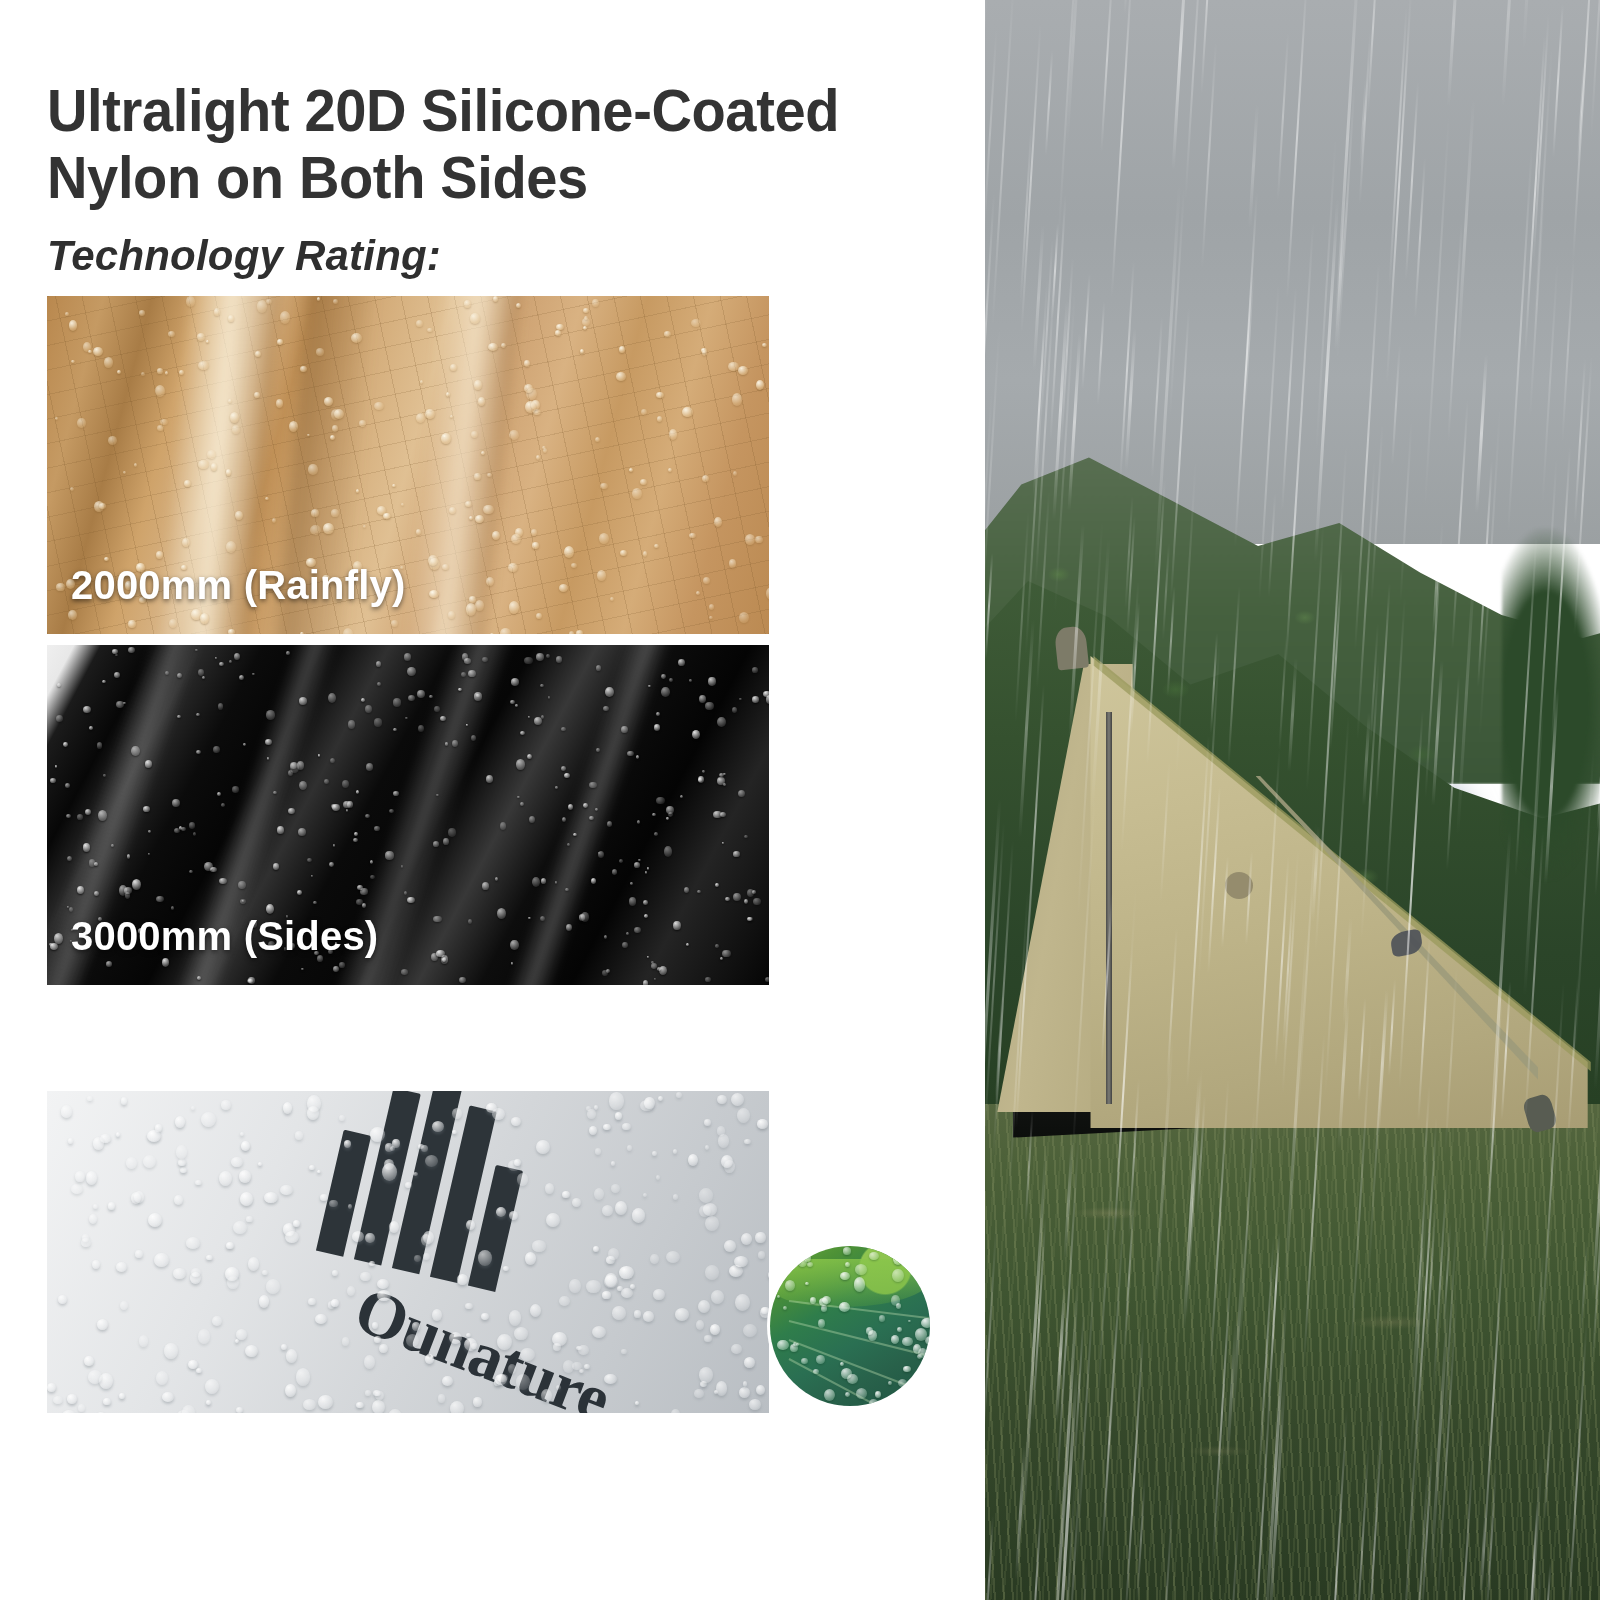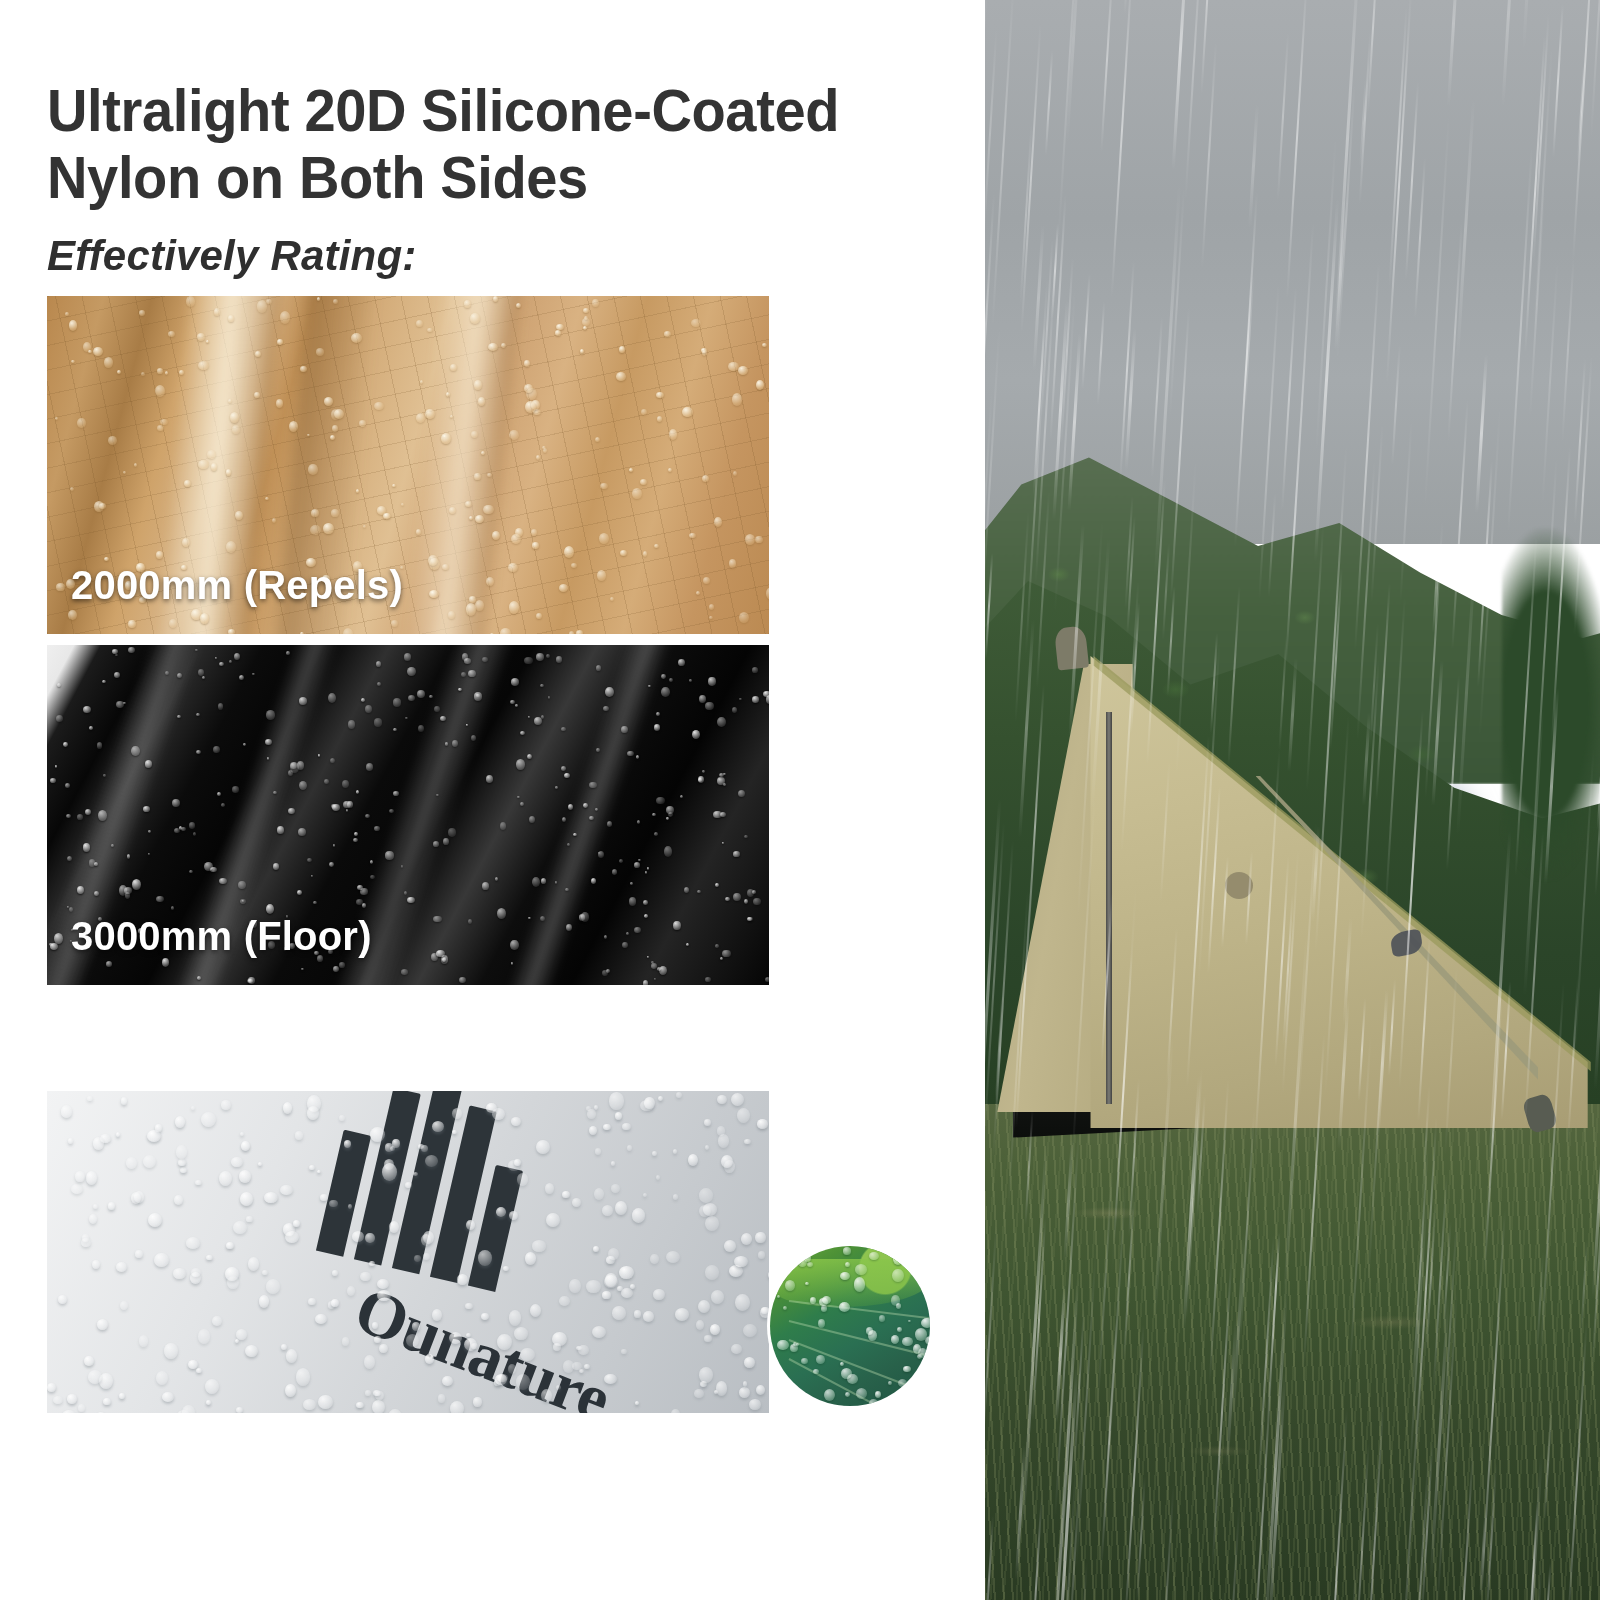--- a/index.html
+++ b/index.html
@@ -262,21 +262,21 @@
     transform:rotate(3.5deg);
   }
 </style>
 </head>
 <body>
 
 <div id="left-panel">
 
   <h1 id="headline">Ultralight 20D Silicone-Coated Nylon on Both Sides</h1>
 
-  <div id="subhead">Effectively Rating:</div>
+  <div id="subhead">Technology Rating:</div>
 
   <div class="photo" id="photo-rainfly">
     <div class="tan-base"></div>
     <div class="ripstop"></div>
     <div class="fold-dark"></div>
     <div class="fold-a"></div>
     <div class="fold-b"></div>
     <div class="drops" id="drops-tan">
         <span style="left:59.71%;top:29.93%;width:7.3px;height:9.3px;background:radial-gradient(circle at 34% 28%, rgba(255,252,240,.95), rgba(226,196,150,.55) 62%, rgba(170,126,70,.30));box-shadow:0 1px 2px rgba(120,85,40,.40);opacity:0.82;"></span>
         <span style="left:52.92%;top:86.99%;width:10.3px;height:8.4px;background:radial-gradient(circle at 34% 28%, rgba(255,252,240,.95), rgba(226,196,150,.55) 62%, rgba(170,126,70,.30));box-shadow:0 1px 2px rgba(120,85,40,.40);opacity:1.00;"></span>
@@ -482,21 +482,21 @@
         <span style="left:23.13%;top:3.48%;width:6.3px;height:8.1px;background:radial-gradient(circle at 34% 28%, rgba(255,252,240,.95), rgba(226,196,150,.55) 62%, rgba(170,126,70,.30));box-shadow:0 1px 2px rgba(120,85,40,.40);opacity:0.67;"></span>
         <span style="left:80.58%;top:50.87%;width:4.7px;height:4.2px;background:radial-gradient(circle at 34% 28%, rgba(255,252,240,.95), rgba(226,196,150,.55) 62%, rgba(170,126,70,.30));box-shadow:0 1px 2px rgba(120,85,40,.40);opacity:0.92;"></span>
         <span style="left:22.02%;top:12.95%;width:3.1px;height:3.5px;background:radial-gradient(circle at 34% 28%, rgba(255,252,240,.95), rgba(226,196,150,.55) 62%, rgba(170,126,70,.30));box-shadow:0 1px 2px rgba(120,85,40,.40);opacity:0.96;"></span>
         <span style="left:51.11%;top:6.96%;width:6.9px;height:7.1px;background:radial-gradient(circle at 34% 28%, rgba(255,252,240,.95), rgba(226,196,150,.55) 62%, rgba(170,126,70,.30));box-shadow:0 1px 2px rgba(120,85,40,.40);opacity:0.57;"></span>
         <span style="left:47.73%;top:55.51%;width:4.1px;height:3.4px;background:radial-gradient(circle at 34% 28%, rgba(255,252,240,.95), rgba(226,196,150,.55) 62%, rgba(170,126,70,.30));box-shadow:0 1px 2px rgba(120,85,40,.40);opacity:0.82;"></span>
         <span style="left:91.74%;top:94.61%;width:3.7px;height:3.5px;background:radial-gradient(circle at 34% 28%, rgba(255,252,240,.95), rgba(226,196,150,.55) 62%, rgba(170,126,70,.30));box-shadow:0 1px 2px rgba(120,85,40,.40);opacity:0.45;"></span>
         <span style="left:47.61%;top:95.92%;width:7.4px;height:7.0px;background:radial-gradient(circle at 34% 28%, rgba(255,252,240,.95), rgba(226,196,150,.55) 62%, rgba(170,126,70,.30));box-shadow:0 1px 2px rgba(120,85,40,.40);opacity:0.48;"></span>
         <span style="left:40.93%;top:98.21%;width:10.5px;height:12.9px;background:radial-gradient(circle at 34% 28%, rgba(255,252,240,.95), rgba(226,196,150,.55) 62%, rgba(170,126,70,.30));box-shadow:0 1px 2px rgba(120,85,40,.40);opacity:0.46;"></span>
         <span style="left:60.97%;top:52.24%;width:4.6px;height:4.4px;background:radial-gradient(circle at 34% 28%, rgba(255,252,240,.95), rgba(226,196,150,.55) 62%, rgba(170,126,70,.30));box-shadow:0 1px 2px rgba(120,85,40,.40);opacity:0.54;"></span>
       </div>
-    <div class="caption" style="bottom:26px;">2000mm (Repels)</div>
+    <div class="caption" style="bottom:26px;">2000mm (Rainfly)</div>
   </div>
 
   <div class="photo" id="photo-floor">
     <div class="black-base"></div>
     <div class="blk-ridge" style="left:6%;  width:7%;"></div>
     <div class="blk-ridge" style="left:26%; width:6%;"></div>
     <div class="blk-ridge" style="left:48%; width:8%;"></div>
     <div class="blk-ridge" style="left:72%; width:6%;"></div>
     <div class="drops" id="drops-black">
         <span style="left:81.89%;top:62.87%;width:3.1px;height:2.5px;background:radial-gradient(circle at 32% 26%, rgba(255,255,255,.95), rgba(190,190,190,.50) 60%, rgba(40,40,40,.25));box-shadow:0 1px 2px rgba(0,0,0,.7);opacity:0.62;"></span>
@@ -823,21 +823,21 @@
         <span style="left:68.38%;top:68.65%;width:5.5px;height:5.7px;background:radial-gradient(circle at 32% 26%, rgba(255,255,255,.95), rgba(190,190,190,.50) 60%, rgba(40,40,40,.25));box-shadow:0 1px 2px rgba(0,0,0,.7);opacity:0.81;"></span>
         <span style="left:23.06%;top:29.68%;width:6.7px;height:7.2px;background:radial-gradient(circle at 32% 26%, rgba(255,255,255,.95), rgba(190,190,190,.50) 60%, rgba(40,40,40,.25));box-shadow:0 1px 2px rgba(0,0,0,.7);opacity:0.46;"></span>
         <span style="left:86.77%;top:81.21%;width:7.3px;height:9.2px;background:radial-gradient(circle at 32% 26%, rgba(255,255,255,.95), rgba(190,190,190,.50) 60%, rgba(40,40,40,.25));box-shadow:0 1px 2px rgba(0,0,0,.7);opacity:0.89;"></span>
         <span style="left:42.39%;top:56.71%;width:4.8px;height:4.5px;background:radial-gradient(circle at 32% 26%, rgba(255,255,255,.95), rgba(190,190,190,.50) 60%, rgba(40,40,40,.25));box-shadow:0 1px 2px rgba(0,0,0,.7);opacity:0.73;"></span>
         <span style="left:36.87%;top:75.21%;width:3.5px;height:3.4px;background:radial-gradient(circle at 32% 26%, rgba(255,255,255,.95), rgba(190,190,190,.50) 60%, rgba(40,40,40,.25));box-shadow:0 1px 2px rgba(0,0,0,.7);opacity:0.56;"></span>
         <span style="left:38.97%;top:89.37%;width:4.4px;height:5.4px;background:radial-gradient(circle at 32% 26%, rgba(255,255,255,.95), rgba(190,190,190,.50) 60%, rgba(40,40,40,.25));box-shadow:0 1px 2px rgba(0,0,0,.7);opacity:0.63;"></span>
         <span style="left:11.06%;top:61.53%;width:3.6px;height:4.5px;background:radial-gradient(circle at 32% 26%, rgba(255,255,255,.95), rgba(190,190,190,.50) 60%, rgba(40,40,40,.25));box-shadow:0 1px 2px rgba(0,0,0,.7);opacity:0.77;"></span>
         <span style="left:17.97%;top:8.25%;width:5.0px;height:5.0px;background:radial-gradient(circle at 32% 26%, rgba(255,255,255,.95), rgba(190,190,190,.50) 60%, rgba(40,40,40,.25));box-shadow:0 1px 2px rgba(0,0,0,.7);opacity:0.60;"></span>
         <span style="left:82.56%;top:74.99%;width:5.3px;height:5.0px;background:radial-gradient(circle at 32% 26%, rgba(255,255,255,.95), rgba(190,190,190,.50) 60%, rgba(40,40,40,.25));box-shadow:0 1px 2px rgba(0,0,0,.7);opacity:0.79;"></span>
       </div>
-    <div class="caption" style="bottom:26px;">3000mm (Floor)</div>
+    <div class="caption" style="bottom:26px;">3000mm (Sides)</div>
   </div>
 
   <div class="photo" id="photo-brand">
     <div class="gray-base"></div>
     <div class="logo-mark">
       <span class="logo-bar" style="left:2%;  width:13%; height:52%;"></span>
       <span class="logo-bar" style="left:20%; width:13%; height:74%;"></span>
       <span class="logo-bar" style="left:38%; width:13%; height:92%;"></span>
       <span class="logo-bar" style="left:56%; width:13%; height:74%;"></span>
       <span class="logo-bar" style="left:74%; width:13%; height:52%;"></span>

